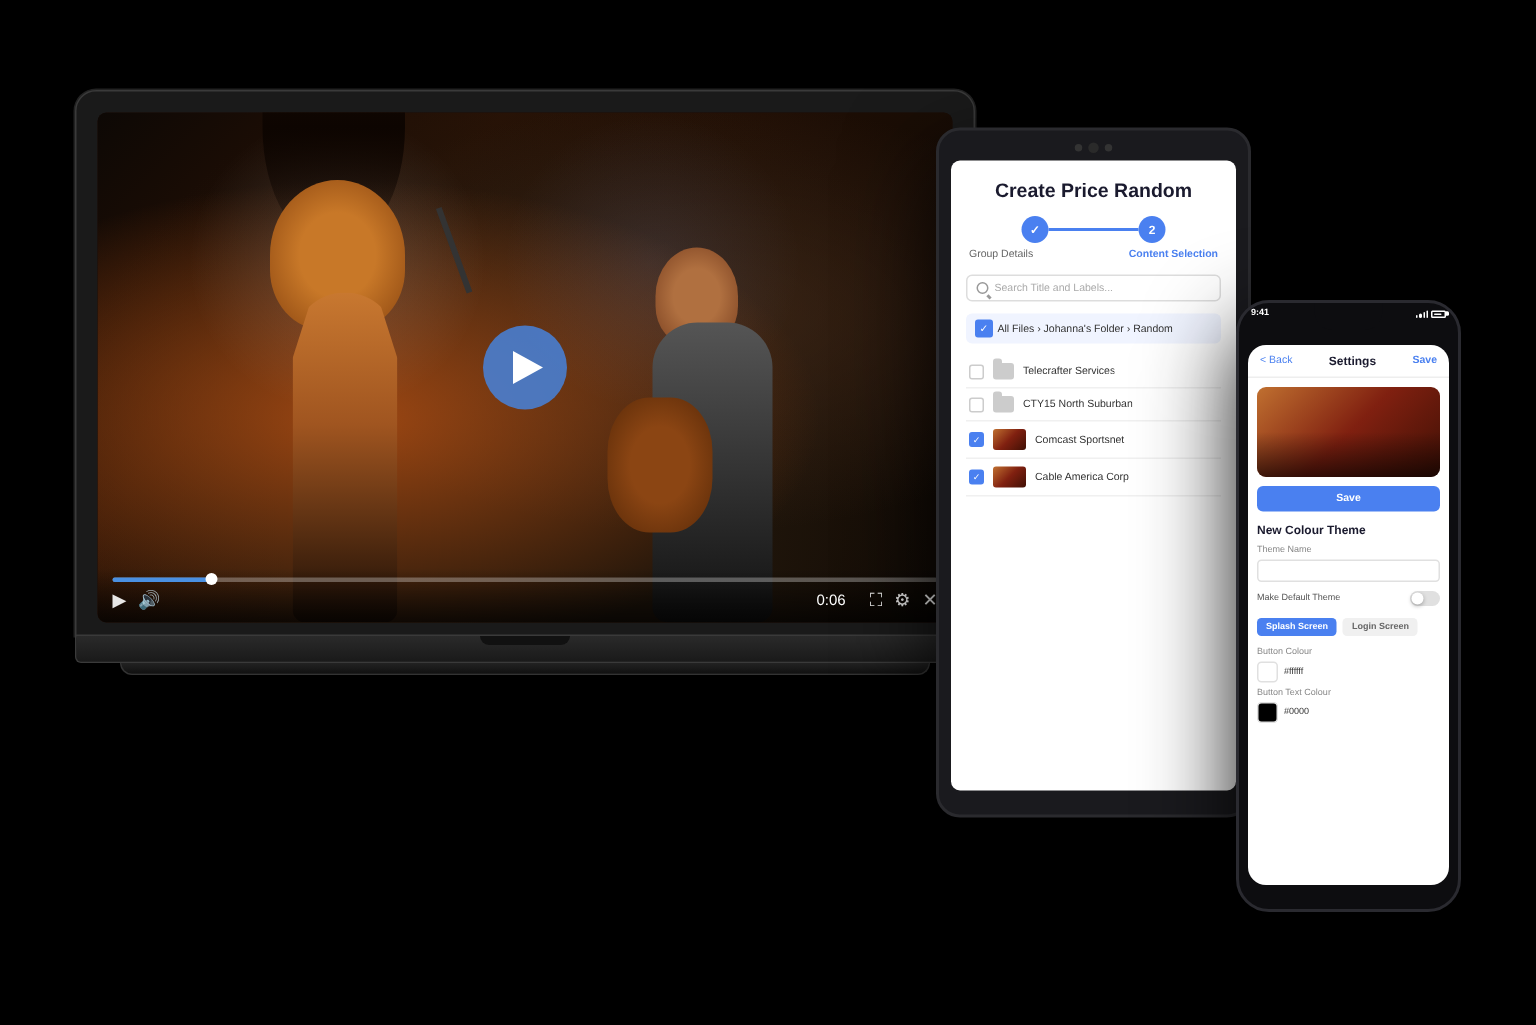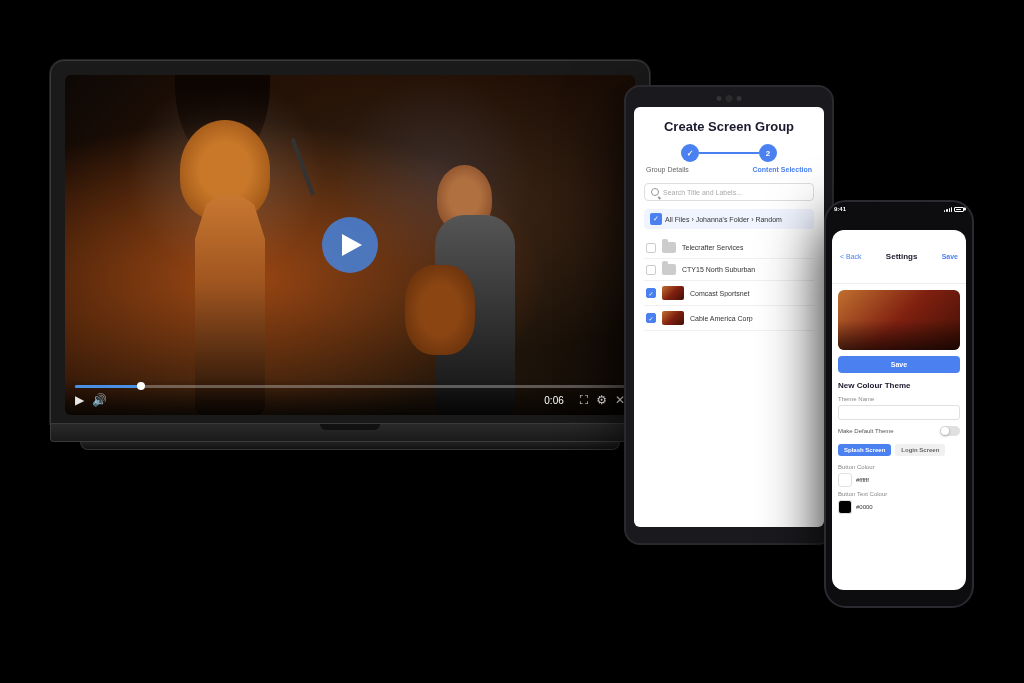--- a/index.html
+++ b/index.html
@@ -626,21 +626,21 @@
       border-radius: 12px;
       overflow: hidden;
       min-height: 360px;
     }
 
     
     .phone-header {
       display: flex;
       align-items: center;
       justify-content: space-between;
-      padding: 22px 8px;
+      padding: 6px 8px;
       border-bottom: 1px solid #eee;
     }
 
     .phone-back-btn {
       font-size: 7px;
       color: #4a80f0;
     }
 
     .phone-header-title {
       font-size: 8px;
@@ -847,21 +847,21 @@
 
   <div class="tablet">
     <div class="tablet-camera-row">
       <div class="tablet-dot"></div>
       <div class="tablet-dot big"></div>
       <div class="tablet-dot"></div>
     </div>
 
     <div class="tablet-screen">
 
-      <div class="modal-title">Create Screen Group</div>
+      <div class="modal-title">Create Price Random</div>
 
       <div class="steps-row">
         <div class="step-circle done">✓</div>
         <div class="step-line"></div>
         <div class="step-circle active">2</div>
       </div>
       <div class="steps-labels">
         <span class="step-label">Group Details</span>
         <span class="step-label active">Content Selection</span>
       </div>

